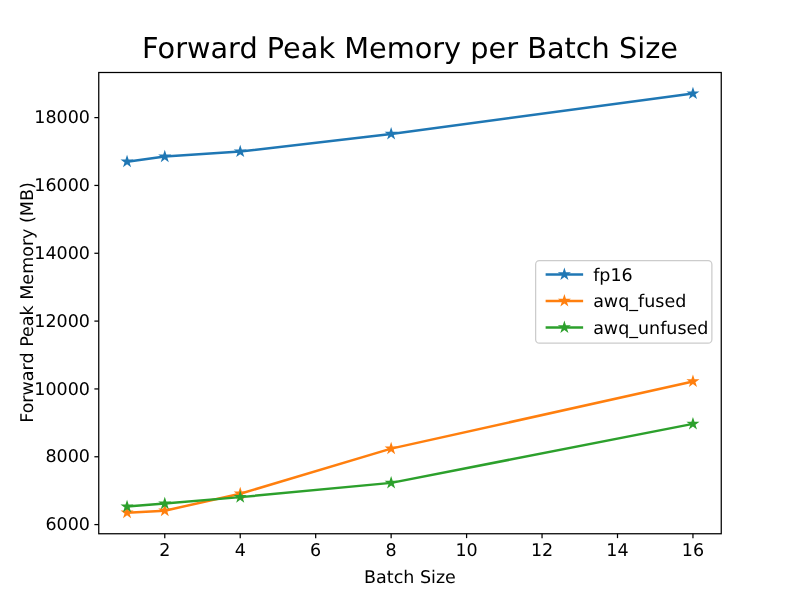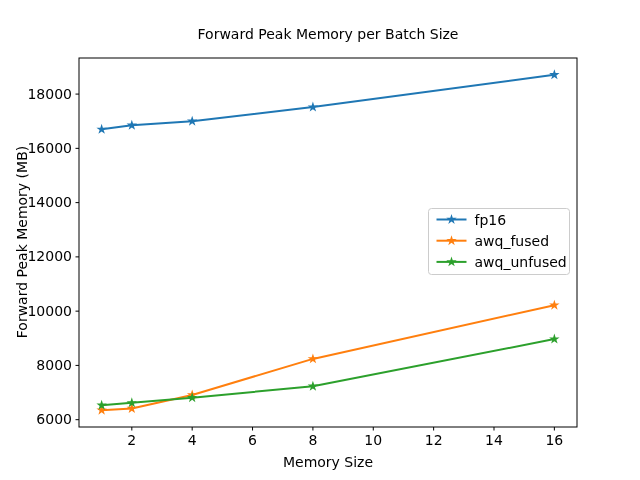--- a/index.html
+++ b/index.html
@@ -8,21 +8,21 @@
     width:640px;height:480px;
     background:#ffffff;
     font-family:"DejaVu Sans",sans-serif;
     color:#000000;
     overflow:hidden;
   }
   .chart-title{
     position:absolute;
     left:328px;top:26px;
     transform:translateX(-50%);
-    font-size:14px;
+    font-size:23px;
     white-space:nowrap;
   }
   .xlabel{
     position:absolute;
     left:328px;top:454px;
     transform:translateX(-50%);
     font-size:14px;
     white-space:nowrap;
   }
   .ylabel{
@@ -93,15 +93,15 @@
       <path d="M451.50,214.00L452.73,217.80L456.73,217.80L453.50,220.15L454.73,223.95L451.50,221.60L448.27,223.95L449.50,220.15L446.27,217.80L450.27,217.80Z" fill="#1f77b4"></path>
       <text x="474.5" y="224.5" font-size="14px">fp16</text>
       <line x1="436.5" y1="240.7" x2="466.5" y2="240.7" stroke="#ff7f0e" stroke-width="2"></line>
       <path d="M451.50,235.20L452.73,239.00L456.73,239.00L453.50,241.35L454.73,245.15L451.50,242.80L448.27,245.15L449.50,241.35L446.27,239.00L450.27,239.00Z" fill="#ff7f0e"></path>
       <text x="474.5" y="245.7" font-size="14px">awq_fused</text>
       <line x1="436.5" y1="261.9" x2="466.5" y2="261.9" stroke="#2ca02c" stroke-width="2"></line>
       <path d="M451.50,256.40L452.73,260.20L456.73,260.20L453.50,262.55L454.73,266.35L451.50,264.00L448.27,266.35L449.50,262.55L446.27,260.20L450.27,260.20Z" fill="#2ca02c"></path>
       <text x="474.5" y="266.9" font-size="14px">awq_unfused</text>
     </svg>
   <div class="chart-title">Forward Peak Memory per Batch Size</div>
-  <div class="xlabel">Memory Size</div>
+  <div class="xlabel">Batch Size</div>
   <div class="ylabel">Forward Peak Memory (MB)</div>
 </div>
 
 </body></html>

